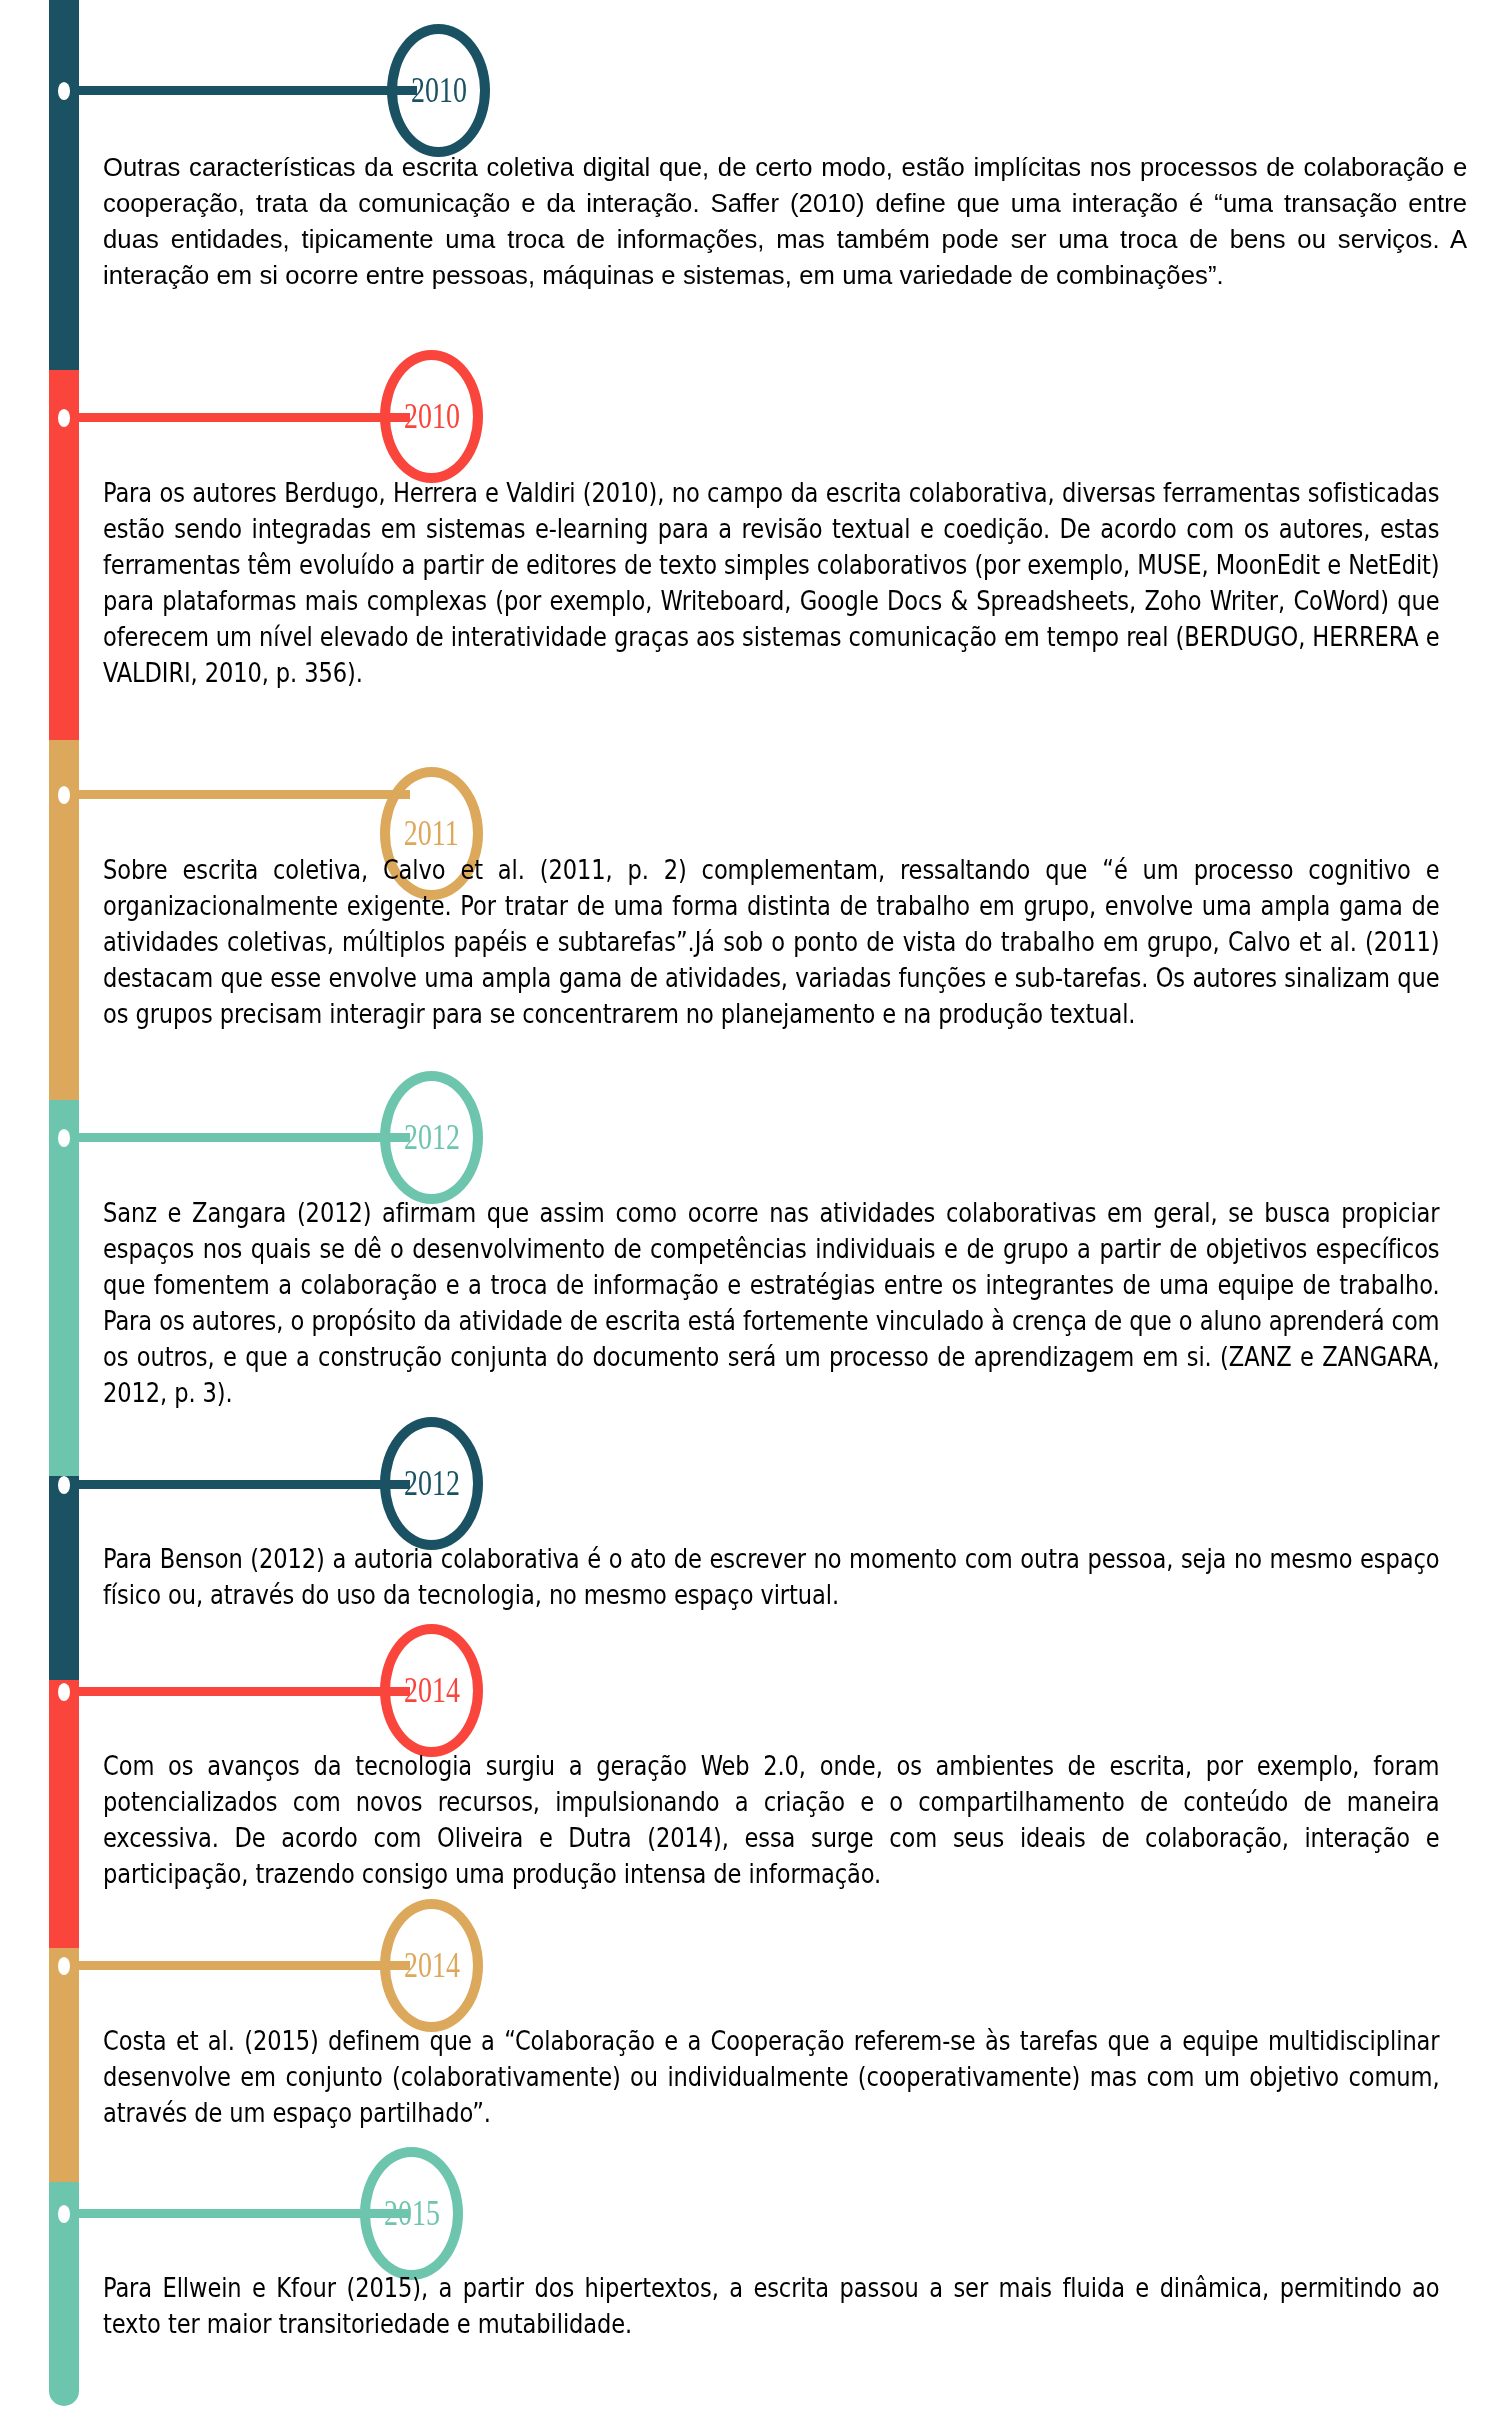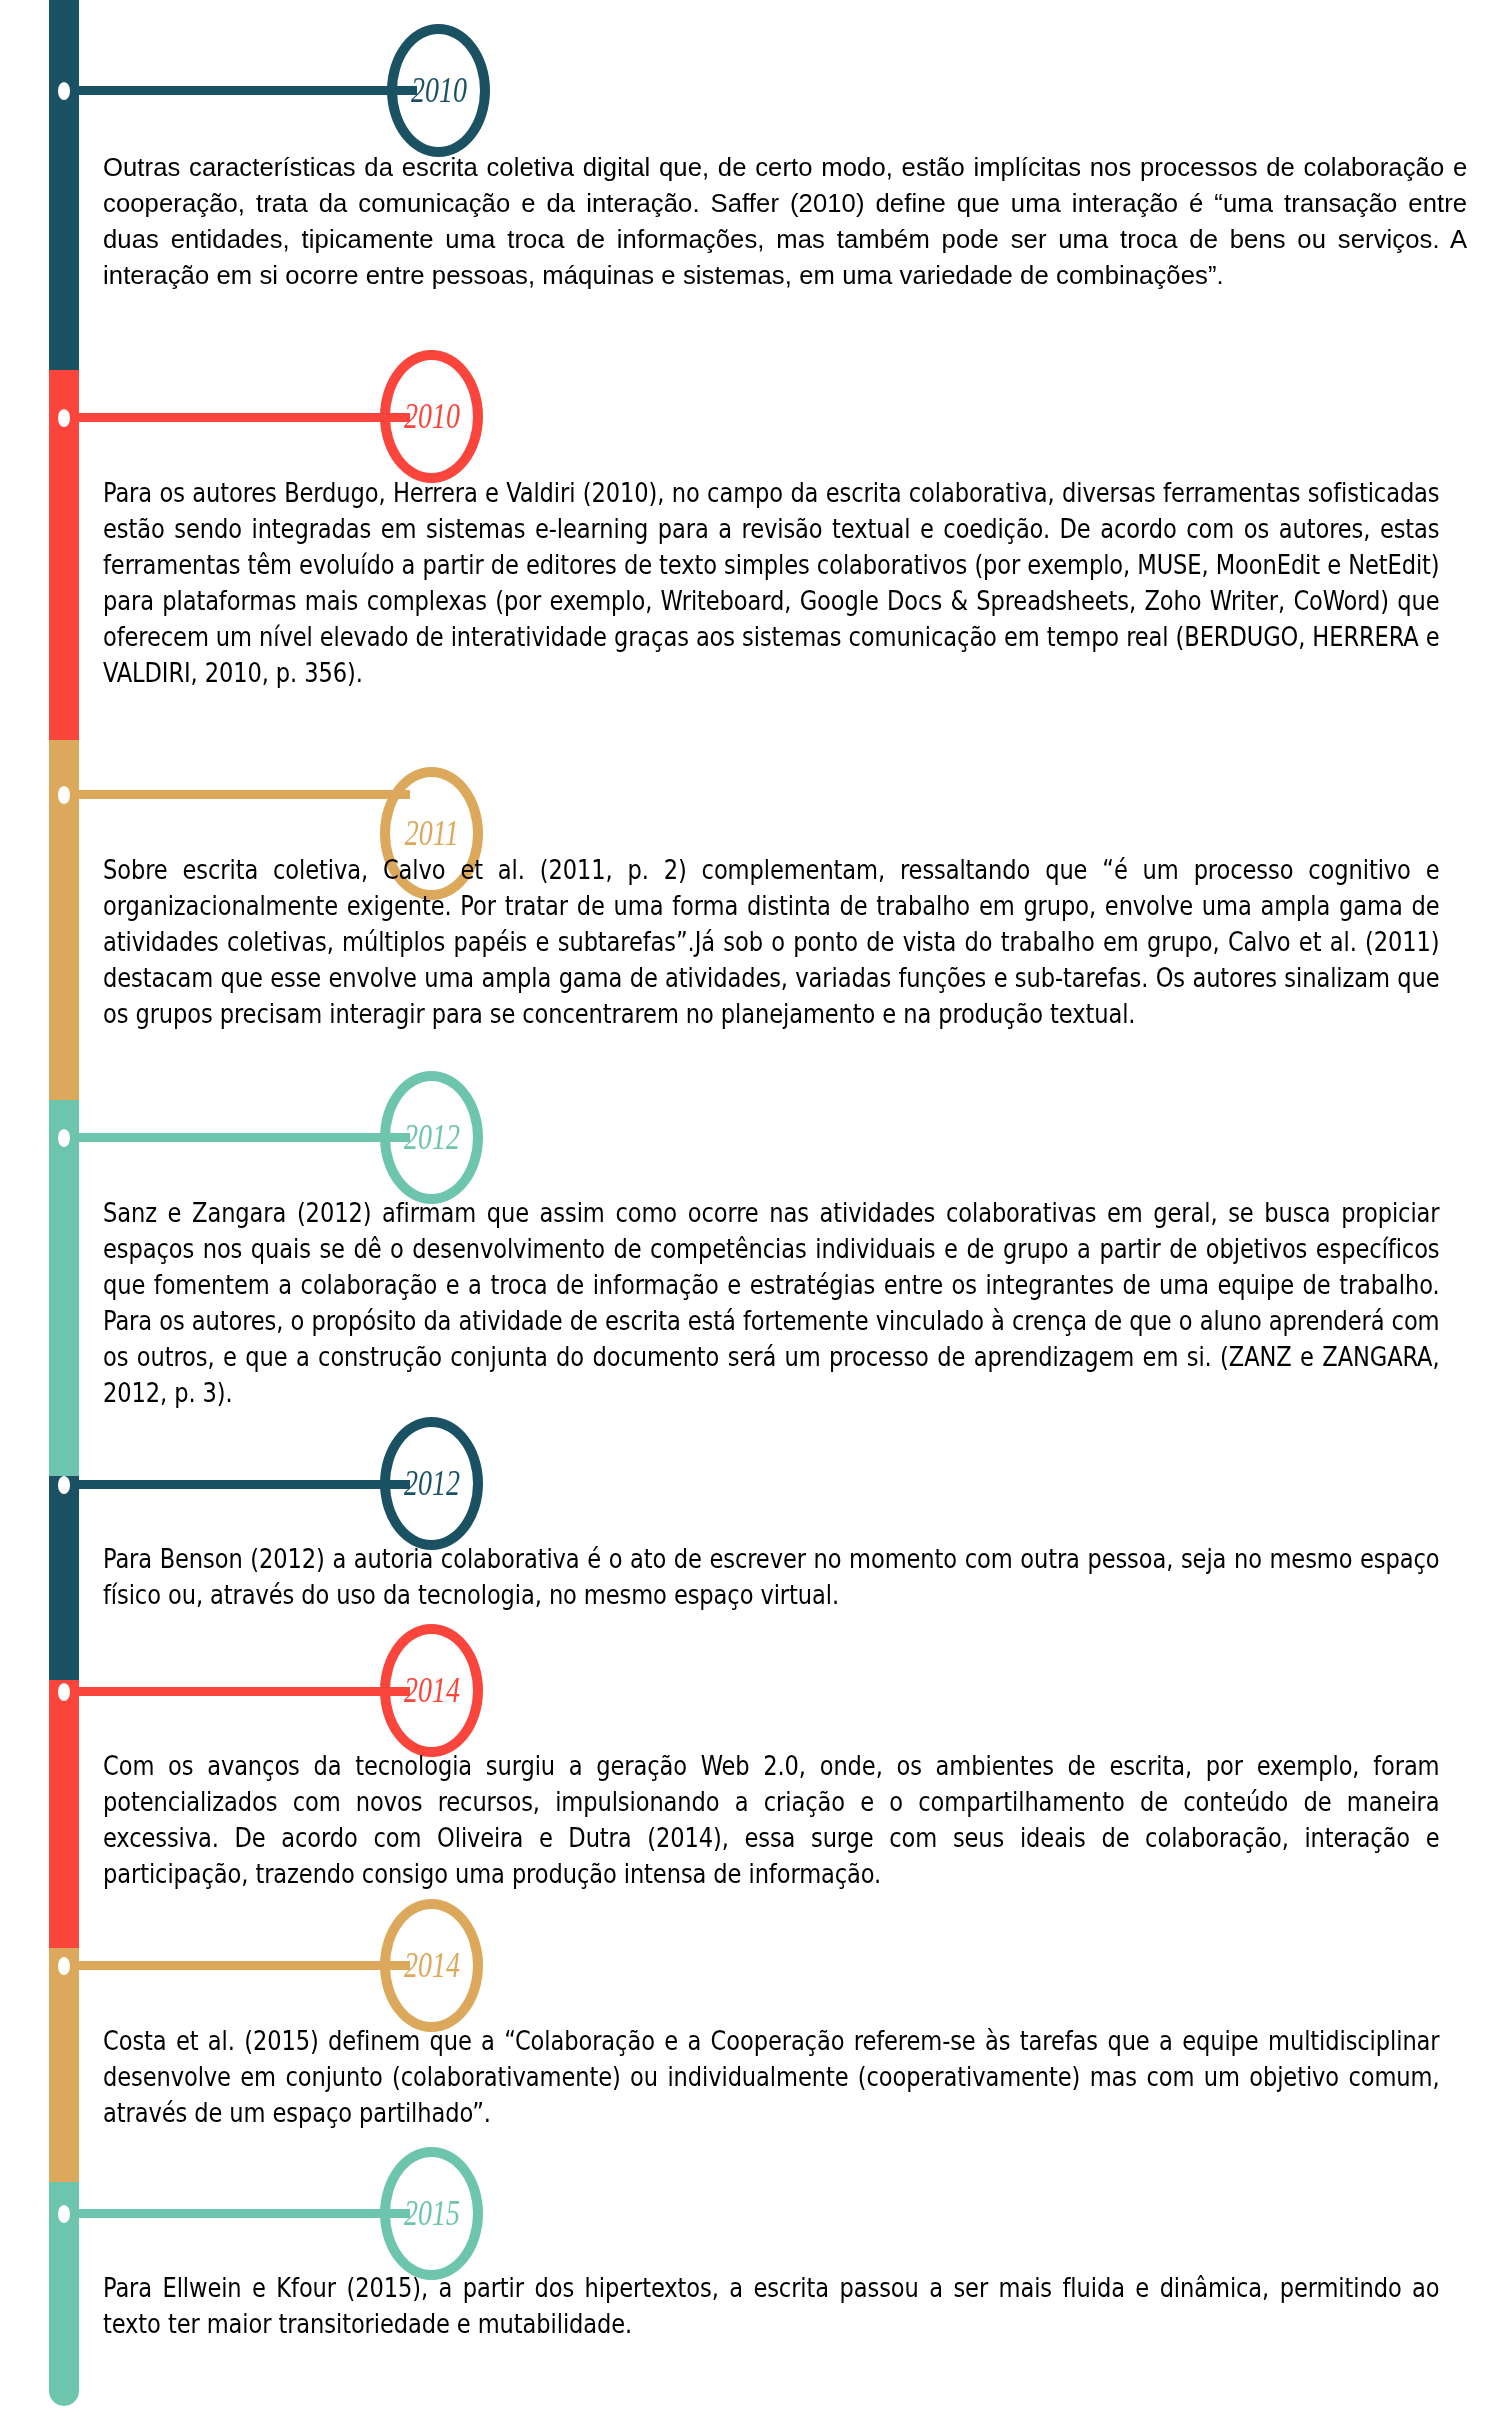--- a/index.html
+++ b/index.html
@@ -45,21 +45,20 @@
     position: absolute;
     width: 103px;
     height: 133px;
     border-radius: 50%;
     border-style: solid;
     border-width: 10.2px;
     background: transparent;
     display: flex;
     align-items: center;
     justify-content: center;
-    font-style: italic;
   }
   .year-bubble .year-label {
     font-family: "Liberation Serif", serif;
     font-size: 35px;
     letter-spacing: 0px;
     line-height: 1;
     transform: scaleX(0.80);
     white-space: nowrap;
   }
 
@@ -157,20 +156,20 @@
     <div class="entry" style="top: 0px;">
       <div class="connector" style="top: 1961px; width: 346px; background: rgb(220, 168, 92);"></div>
       <div class="year-bubble" style="left: 380px; top: 1899px; border-color: rgb(220, 168, 92);">
         <span class="year-label" style="color: rgb(220, 168, 92);">2014</span>
       </div>
       <div class="node-dot" style="top: 1957px;"></div>
       <div class="para body" style="top: 2023px; width: 1385px;">Costa et al. (2015) definem que a “Colaboração e a Cooperação referem-se às tarefas que a equipe multidisciplinar desenvolve em conjunto (colaborativamente) ou individualmente (cooperativamente) mas com um objetivo comum, através de um espaço partilhado”.</div>
     </div>
     <div class="entry" style="top: 0px;">
       <div class="connector" style="top: 2209px; width: 346px; background: rgb(110, 197, 173);"></div>
-      <div class="year-bubble" style="left: 380px; top: 2147px; border-color: rgb(110, 197, 173);">
+      <div class="year-bubble" style="left: 360px; top: 2147px; border-color: rgb(110, 197, 173);">
         <span class="year-label" style="color: rgb(110, 197, 173);">2015</span>
       </div>
       <div class="node-dot" style="top: 2205px;"></div>
       <div class="para body" style="top: 2270px; width: 1385px;">Para Ellwein e Kfour (2015), a partir dos hipertextos, a escrita passou a ser mais fluida e dinâmica, permitindo ao texto ter maior transitoriedade e mutabilidade.</div>
     </div>
   </div>
 
 
 </body></html>

